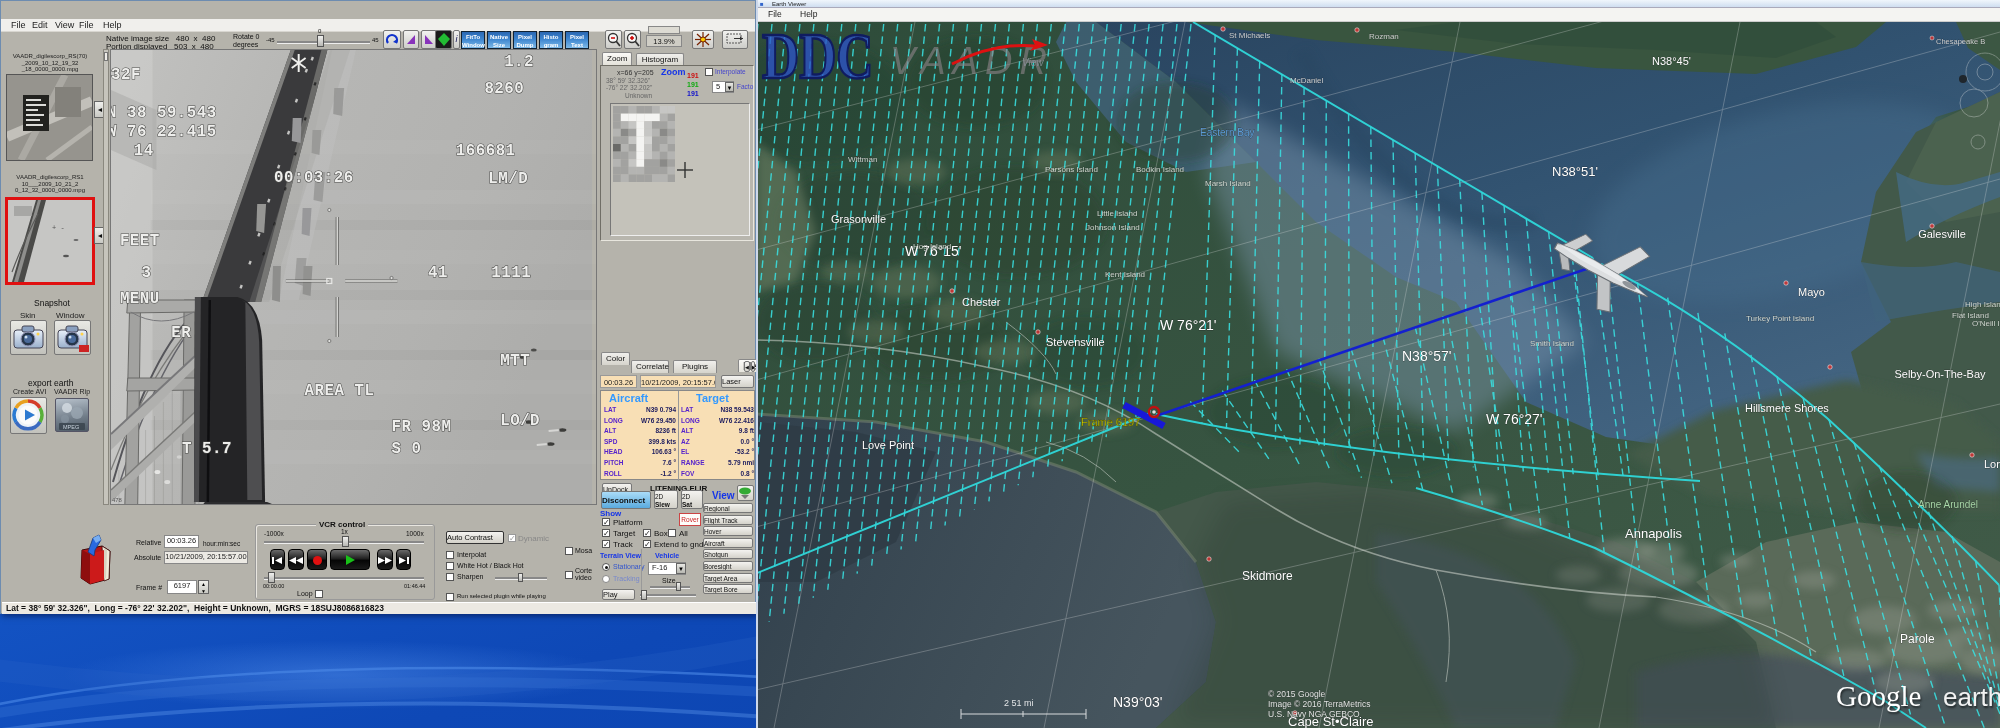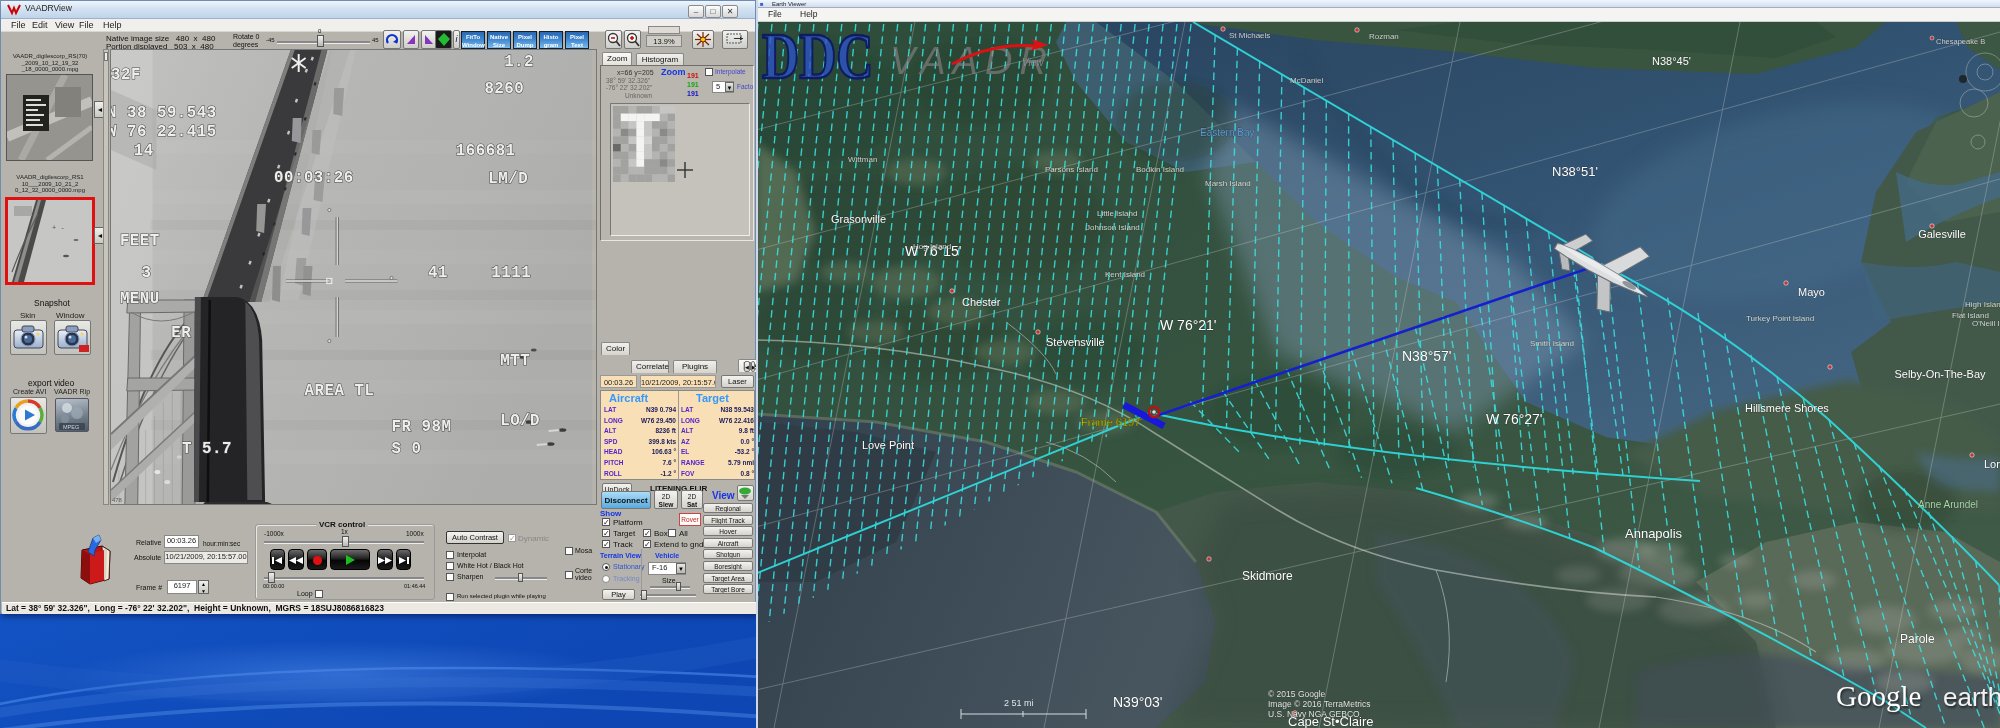--- a/index.html
+++ b/index.html
@@ -14,21 +14,21 @@
 .tbtn{position:absolute;top:29px;height:19px;background:linear-gradient(180deg,#f2f2f0,#cdcdc9);border:1px solid #777;border-radius:2px}
 .cap{position:absolute;font-size:6px;color:#222;text-align:center;width:92px;line-height:6.5px}
 .thumb{position:absolute;background:#9a9a98;border:1px solid #555}
 .arrbtn{position:absolute;width:12px;height:17px;background:linear-gradient(180deg,#efefec,#c9c9c4);border:1px solid #666;font-size:7px;text-align:center;line-height:16px;color:#111}
 .sbold{position:absolute;font-size:9px;font-weight:normal;color:#111}
 .slbl{position:absolute;font-size:8px;color:#222}
 .picbtn{position:absolute;width:37px;height:35px;background:linear-gradient(180deg,#e8e8e4,#c2c2bc);border:1px solid #777;border-radius:2px}
 .tab{position:absolute;height:13px;background:linear-gradient(180deg,#f0efec,#d6d4cc);border:1px solid #888;border-bottom:none;border-radius:2px 2px 0 0;font-size:8px;text-align:center;color:#111;padding:1px 4px 0}
 .sunk{position:absolute;background:#b8b6ae;border:1px solid #8a8880;border-top-color:#706e66;border-left-color:#706e66;border-bottom-color:#e8e6de;border-right-color:#e8e6de}
 .peach{position:absolute;background:#f8dfb5;border:1px solid #999;font-size:7.5px;color:#222;text-align:center;overflow:hidden;white-space:nowrap}
-.btn{position:absolute;background:linear-gradient(180deg,#f4f3f0,#d4d2ca);border:1px solid #777;border-radius:2px;font-size:7.5px;text-align:center;color:#111;overflow:hidden}
+.btn{position:absolute;background:linear-gradient(180deg,#f4f3f0,#d4d2ca);border:1px solid #777;border-radius:2px;font-size:7.5px;text-align:left;color:#111;overflow:hidden}
 .mtbl{position:absolute;left:600px;top:389px;width:155px;height:90px;background:#f8dfb5;border:1px solid #888}
 .mrow{position:absolute;font-size:6.5px;font-weight:bold;white-space:nowrap}
 .chk{position:absolute;width:8px;height:8px;background:#fff;border:1px solid #555;font-size:8px;line-height:7px;text-align:center;color:#111}
 .blb{position:absolute;font-size:8px;font-weight:bold;color:#1535e8}
 .clbl{position:absolute;font-size:8px;color:#111;white-space:nowrap}
 .grp{position:absolute;border:1px solid #999;border-radius:3px;box-shadow:inset 1px 1px 0 #e8e6e0}
 .gt{position:absolute;top:-5px;font-size:8px;font-weight:bold;color:#111;background:#b5b3ab;padding:0 3px}
 .tbox{position:absolute;background:#fff;border:1px solid #888;font-size:7.5px;color:#222;text-align:center;white-space:nowrap;overflow:hidden}
 .vcrb{position:absolute;top:548px;height:21px;background:linear-gradient(180deg,#6a6a6a 0%,#222 45%,#060606 55%,#1a1a1a 100%);border:1px solid #000;border-radius:4px;color:#eee;text-align:center;font-size:9px;line-height:19px}
 .sldr{position:absolute;height:3px;background:#888;border-bottom:1px solid #eee}
@@ -41,29 +41,20 @@
 <div id="desk">
 <div style="position:absolute;left:60px;top:640px;width:560px;height:70px;background:radial-gradient(ellipse at 50% 50%, rgba(90,150,240,0.45), rgba(90,150,240,0) 70%)"></div>
 <svg width="760" height="120" style="position:absolute;left:0;top:608px">
       <path d="M -20,100 Q 260,40 780,70" stroke="#4d8ae8" stroke-width="2.5" fill="none" opacity="0.6"></path>
       <path d="M -20,108 Q 280,55 780,85" stroke="#3f7ada" stroke-width="10" fill="none" opacity="0.3"></path>
       <path d="M -20,125 Q 330,75 780,110" stroke="#5d96ea" stroke-width="4" fill="none" opacity="0.4"></path>
       <path d="M -20,60 Q 380,115 780,35" stroke="#2a65c8" stroke-width="22" fill="none" opacity="0.25"></path>
     </svg>
 </div>
 <div id="lw">
-<div id="lt">
-      <span style="position:absolute;left:24px;top:2px">VAADRView</span>
-      <svg width="14" height="12" style="position:absolute;left:6px;top:3px">
-        <path d="M1,1 L5,9 7,4 9,9 13,1" stroke="#c00" stroke-width="2" fill="none"></path>
-      </svg>
-      <div class="wbtn" style="left:687px">–</div>
-      <div class="wbtn" style="left:704px">□</div>
-      <div class="wbtn" style="left:721px">✕</div>
-    </div>
 <div id="lmenu">
       <span class="mi" style="left:10px">File</span>
       <span class="mi" style="left:31px">Edit</span>
       <span class="mi" style="left:54px">View</span>
       <span class="mi" style="left:78px">File</span>
       <span class="mi" style="left:102px">Help</span>
     </div>
 <div id="client">
 <div style="position:absolute;left:-1px;top:-31px;width:756px;height:614px">
 <div class="tlbl" style="left:106px;top:33px;font-size:8px">Native image size&nbsp;&nbsp;&nbsp;480&nbsp;&nbsp;x&nbsp;&nbsp;480</div>
@@ -176,21 +167,21 @@
               </linearGradient>
             </defs>
             <rect x="3" y="9" width="29" height="18" rx="3" fill="url(#cg2)" stroke="#445"></rect>
             <rect x="11" y="5" width="12" height="6" rx="2" fill="#8aa0c0" stroke="#445"></rect>
             <circle cx="17" cy="18" r="7" fill="#26364a" stroke="#99b"></circle>
             <circle cx="17" cy="18" r="4" fill="#4a6a9a"></circle>
             <circle cx="15" cy="16" r="1.5" fill="#cfe0f2"></circle>
             <circle cx="27" cy="13" r="1.5" fill="#ffd24a"></circle>
             <rect x="24" y="24" width="10" height="7" fill="#cc2222"></rect>
           </svg></div>
-<div class="sbold" style="left:28px;top:377px;font-size:8.5px">export video</div>
+<div class="sbold" style="left:28px;top:377px;font-size:8.5px">export earth</div>
 <div class="slbl" style="left:13px;top:387px;font-size:7px">Create AVI</div>
 <div class="slbl" style="left:54px;top:387px;font-size:7px">VAADR Rip</div>
 <div class="picbtn" style="left:10px;top:396px;height:37px"><svg width="35" height="35">
             <circle cx="17" cy="17" r="14" fill="#eef2f6" stroke="#889"></circle>
             <path d="M 5,24 A 14,14 0 0 1 5,10" stroke="#2a7ad2" stroke-width="3.5" fill="none"></path>
             <path d="M 5,10 A 14,14 0 0 1 17,3" stroke="#e8a020" stroke-width="3.5" fill="none"></path>
             <path d="M 17,3 A 14,14 0 0 1 29,10" stroke="#d43c2a" stroke-width="3.5" fill="none"></path>
             <path d="M 29,10 A 14,14 0 0 1 29,24" stroke="#58b038" stroke-width="3.5" fill="none"></path>
             <path d="M 29,24 A 14,14 0 0 1 5,24" stroke="#3a6ac0" stroke-width="3.5" fill="none"></path>
             <circle cx="17" cy="17" r="9.5" fill="#fbfbfb"></circle>
@@ -442,21 +433,21 @@
 <rect x="46.8" y="68.4" width="7.9" height="7.7" fill="#b4b4b2"></rect>
 <rect x="54.6" y="68.4" width="7.9" height="7.7" fill="#a2a2a0"></rect>
 </svg>
 <g>
 <svg width="16" height="16" style="position:absolute;left:66px;top:58px">
                 <line x1="8" y1="0" x2="8" y2="16" stroke="#333" stroke-width="1.4"></line>
                 <line x1="0" y1="8" x2="16" y2="8" stroke="#333" stroke-width="1.4"></line>
               </svg>
 </g></div>
 </div>
-<div class="tab" style="left:601px;top:341px;width:29px">Color</div>
+<div class="tab" style="left:601px;top:351px;width:29px">Color</div>
 <div class="tab" style="left:631px;top:359px;width:38px">Correlate</div>
 <div class="tab" style="left:673px;top:359px;width:44px">Plugins</div>
 <div class="tab" style="left:738px;top:358px;width:37px;font-size:10px;background:linear-gradient(180deg,#fcfbf8,#e8e6de)">MetaData</div>
 <div class="btn" style="left:744px;top:360px;width:6px;height:11px;font-size:5px;line-height:11px">◀</div>
 <div class="btn" style="left:751px;top:360px;width:4px;height:11px;font-size:5px;line-height:11px">▶</div>
 <div class="peach" style="left:600px;top:374px;width:37px;height:13px;line-height:13px">00:03.26</div>
 <div class="peach" style="left:640px;top:374px;width:76px;height:13px;line-height:13px">10/21/2009, 20:15:57.00</div>
 <div class="btn" style="left:721px;top:374px;width:33px;height:13px;line-height:12px">Laser</div>
 <div class="mtbl">
 <div style="position:absolute;left:77px;top:0;width:1px;height:90px;background:#999"></div>

